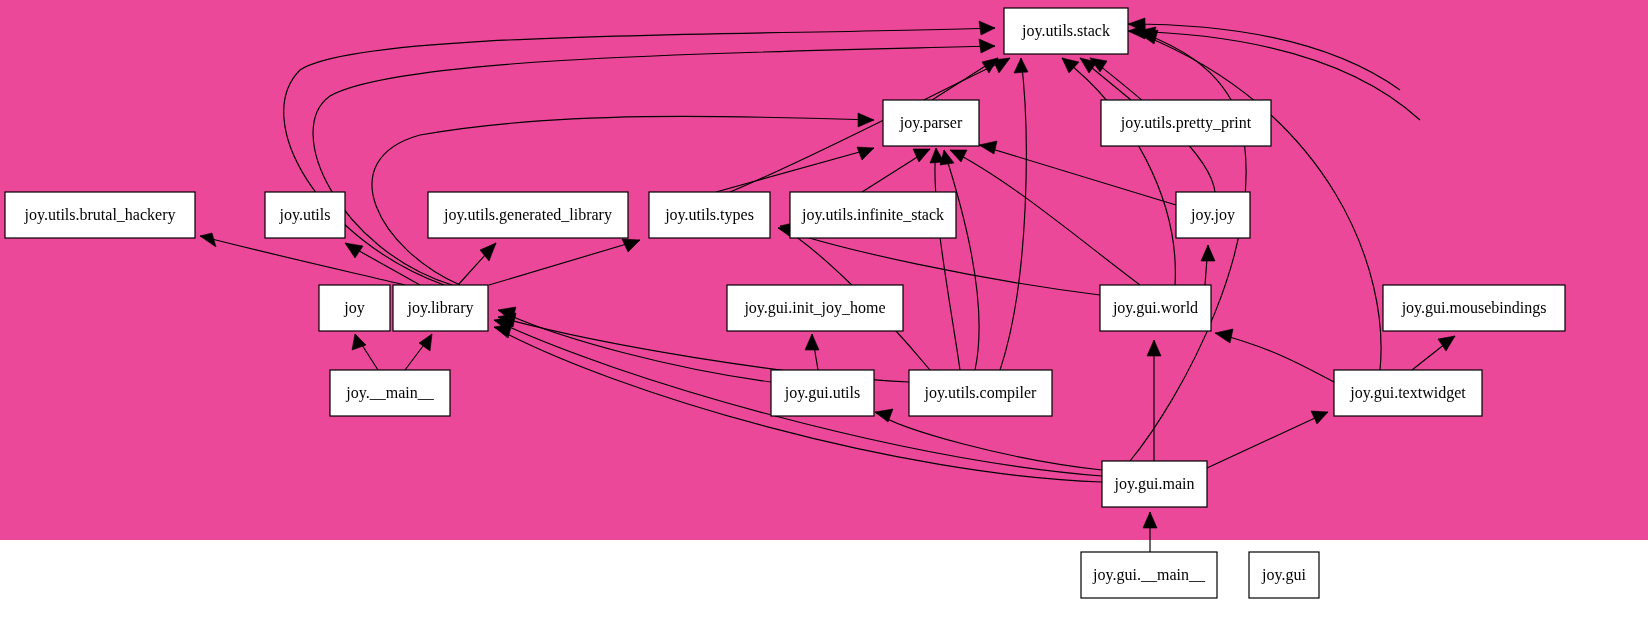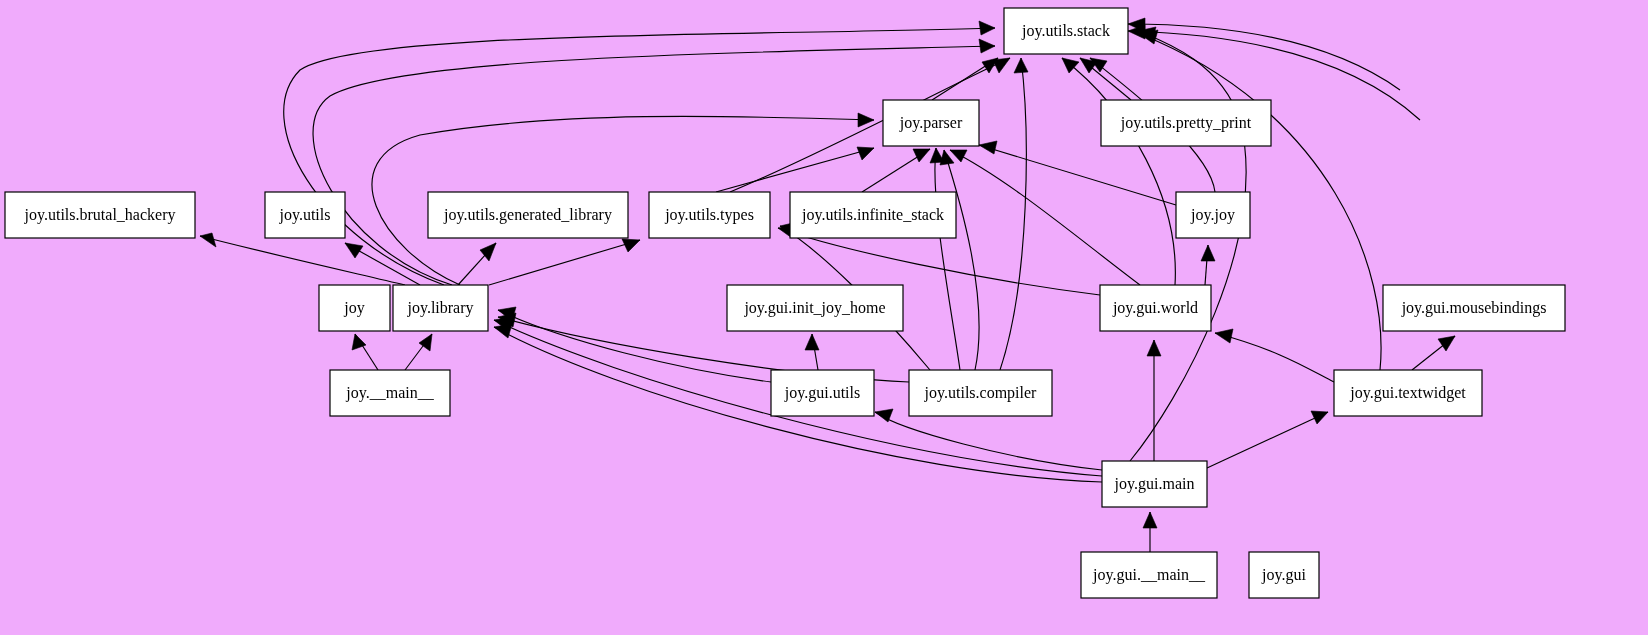--- a/index.html
+++ b/index.html
@@ -9,22 +9,22 @@
   }
   body {
     width: 1648px;
     height: 635px;
     font-family: "Liberation Serif", "DejaVu Serif", serif;
     overflow: hidden;
   }
   #graph-root {
     position: relative;
     width: 1648px;
-    height: 635px;
-    background: #f0abfc;
+    height: 540px;
+    background: #ec4899;
   }
   #graph-svg {
     position: absolute;
     top: 0;
     left: 0;
     width: 1648px;
     height: 635px;
   }
   .node-box {
     fill: #ffffff;

